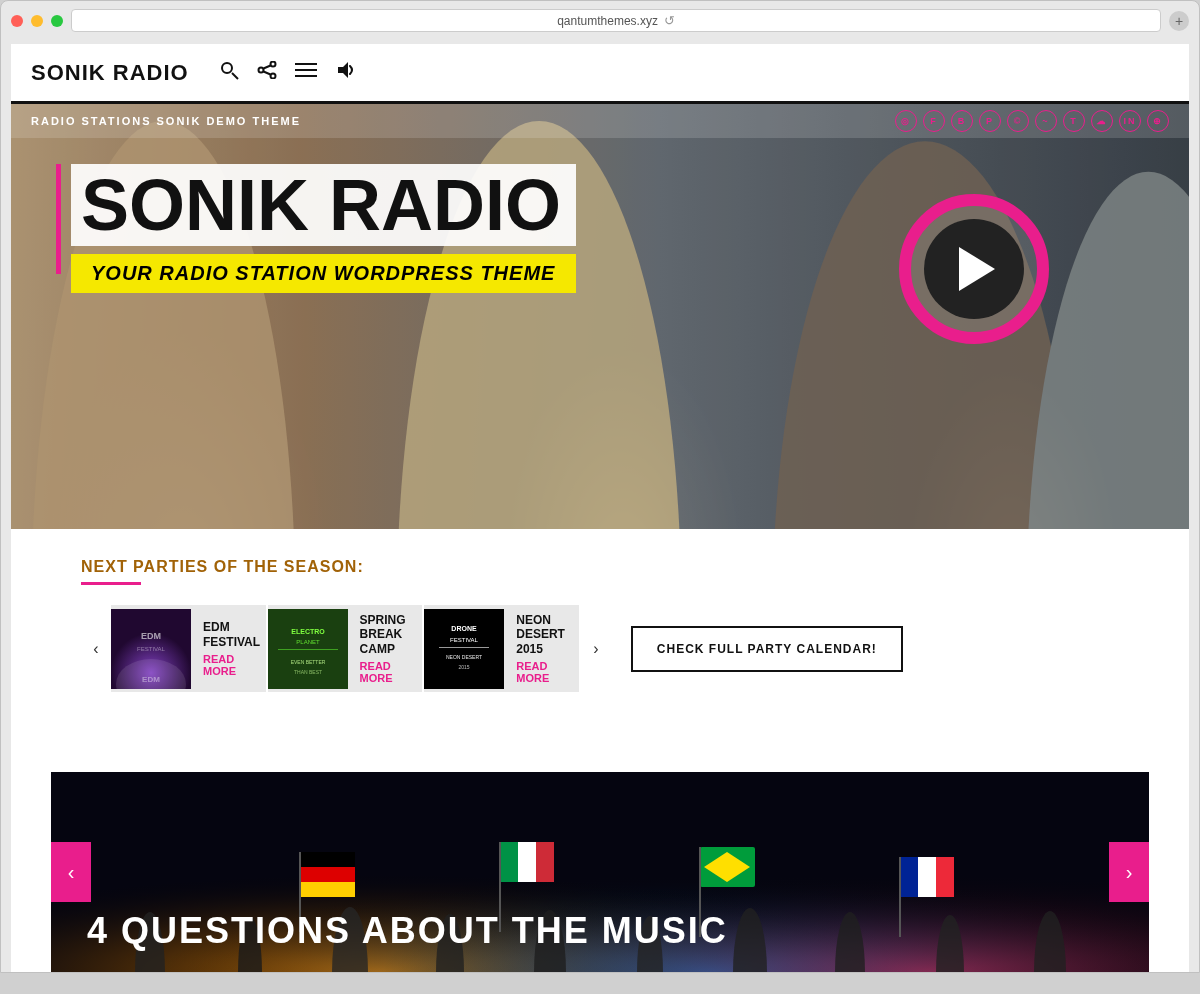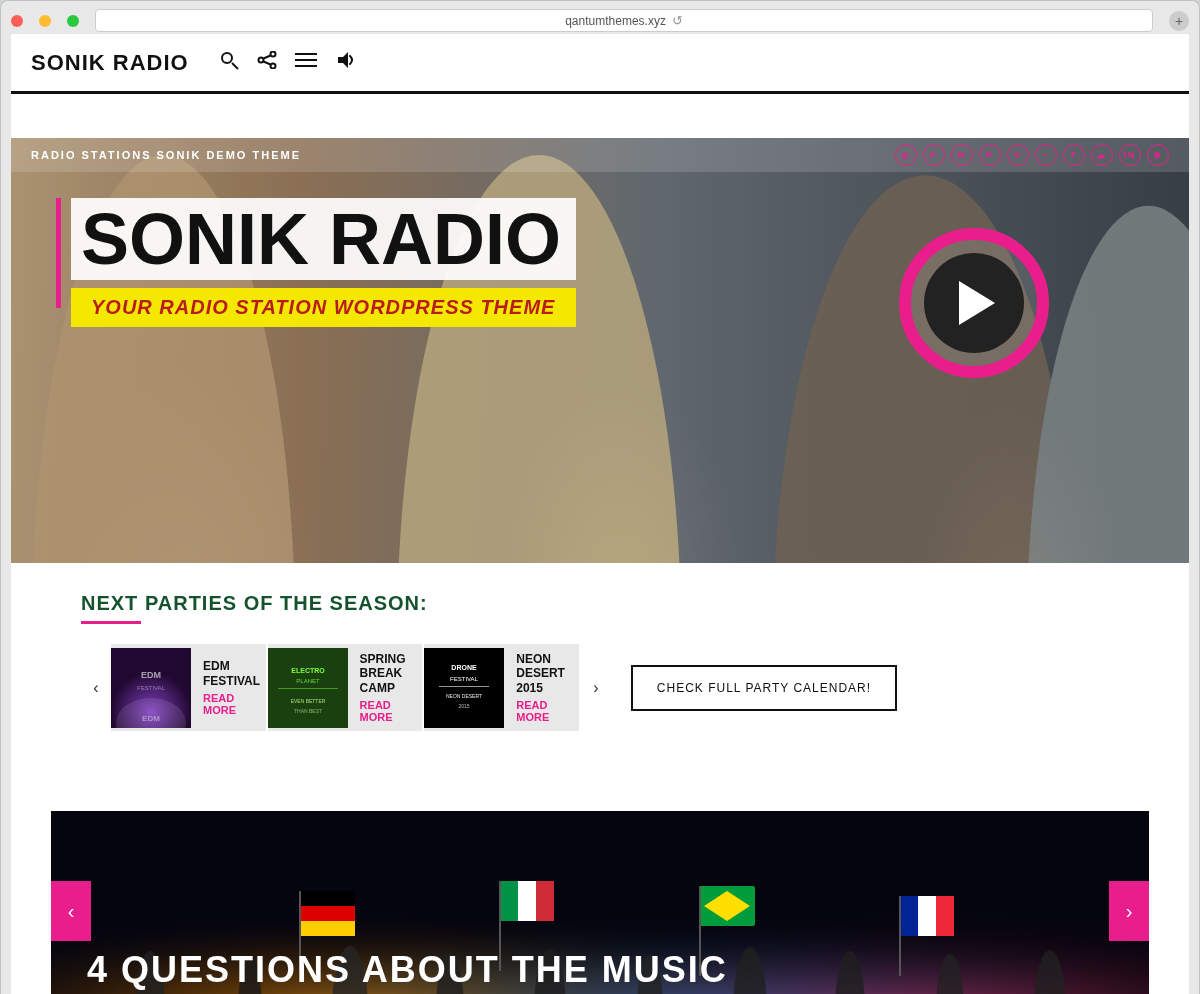--- a/index.html
+++ b/index.html
@@ -6,21 +6,21 @@
     body { font-family: Arial, Helvetica, sans-serif; background: #d0d0d0; width: 1200px; }
 
     
     .browser-chrome {
       background: #e8e8e8;
       border-radius: 8px 8px 0 0;
       padding: 8px 10px 0;
       border: 1px solid #c0c0c0;
     }
     .browser-controls {
-      display: flex; align-items: center; gap: 16px; margin-bottom: 2px; justify-content: flex-end;
+      display: flex; align-items: center; gap: 8px; margin-bottom: 12px; justify-content: flex-end;
     }
     .dot { width: 12px; height: 12px; border-radius: 50%; }
     .dot-red { background: #ff5f57; }
     .dot-yellow { background: #febc2e; }
     .dot-green { background: #28c840; }
     .address-bar {
       flex: 1; background: white; border-radius: 4px; padding: 3px 10px;
       font-size: 12px; color: #555; text-align: center; border: 1px solid #ccc;
       display: flex; align-items: center; justify-content: center; gap: 6px;
     }
@@ -53,21 +53,20 @@
     }
     .nav-icons {
       display: flex; gap: 18px; align-items: center;
     }
     .nav-icon { font-size: 18px; cursor: pointer; color: #111; }
 
     
     .hero {
       position: relative; height: 430px; overflow: hidden;
       background: linear-gradient(135deg, #b8a08a 0%, #8a7060 30%, #5a6070 60%, #6a7080 100%);
-      margin-top: 44px;
     }
     .hero-bg {
       position: absolute; inset: 0;
       background: linear-gradient(to right, #c4a882 0%, #a08060 20%, #707880 50%, #505860 80%, #404850 100%);
       opacity: 0.9;
     }
     
     .hero-people {
       position: absolute; inset: 0;
       background: 
@@ -100,21 +99,21 @@
     }
     .hero-title {
       font-size: 72px; font-weight: 900; color: #111;
       text-transform: uppercase; line-height: 1;
       background: rgba(255,255,255,0.92); padding: 5px 15px 5px 10px;
       margin-bottom: 8px;
     }
     .hero-subtitle {
       background: #f5e800; padding: 8px 20px;
       font-size: 20px; font-weight: 900; font-style: italic;
-      color: #b91c1c; text-transform: uppercase; letter-spacing: 1px;
+      color: #000000; text-transform: uppercase; letter-spacing: 1px;
     }
     .play-button-area {
       position: absolute; right: 140px; top: 90px;
     }
     .play-circle-outer {
       width: 150px; height: 150px; border-radius: 50%;
       border: 12px solid #e91e8c;
       display: flex; align-items: center; justify-content: center;
       background: rgba(255,255,255,0.1); cursor: pointer;
     }
@@ -127,21 +126,21 @@
       width: 0; height: 0;
       border-top: 22px solid transparent;
       border-bottom: 22px solid transparent;
       border-left: 36px solid white;
       margin-left: 6px;
     }
     .parties-header {
       margin-bottom: 20px;
     }
     .parties-title {
-      font-size: 20px; font-weight: 900; color: #14532d;
+      font-size: 16px; font-weight: 900; color: #a16207;
       text-transform: uppercase; letter-spacing: 1px;
     }
     .parties-underline {
       width: 60px; height: 3px; background: #e91e8c; margin-top: 6px;
     }
     .parties-container {
       display: flex; align-items: center; gap: 0;
     }
     .arrow-btn {
       width: 30px; height: 30px; display: flex; align-items: center;
@@ -165,21 +164,21 @@
       font-size: 12px; font-weight: 900; color: #111;
       text-transform: uppercase; line-height: 1.2; margin-bottom: 4px;
     }
     .party-read-more {
       font-size: 11px; color: #e91e8c; font-weight: 700;
       text-transform: uppercase; cursor: pointer;
     }
     .check-calendar-btn {
       margin-left: 20px; padding: 14px 24px;
       border: 2px solid #111; background: white;
-      font-size: 12px; font-weight: 400; letter-spacing: 1px;
+      font-size: 12px; font-weight: 700; letter-spacing: 1px;
       text-transform: uppercase; cursor: pointer; white-space: nowrap;
       color: #111;
     }
 
     
     .whats-hot-section {
       padding: 30px 40px 0;
     }
     .section-title-row {
       display: flex; align-items: center; gap: 15px; margin-bottom: 15px;

